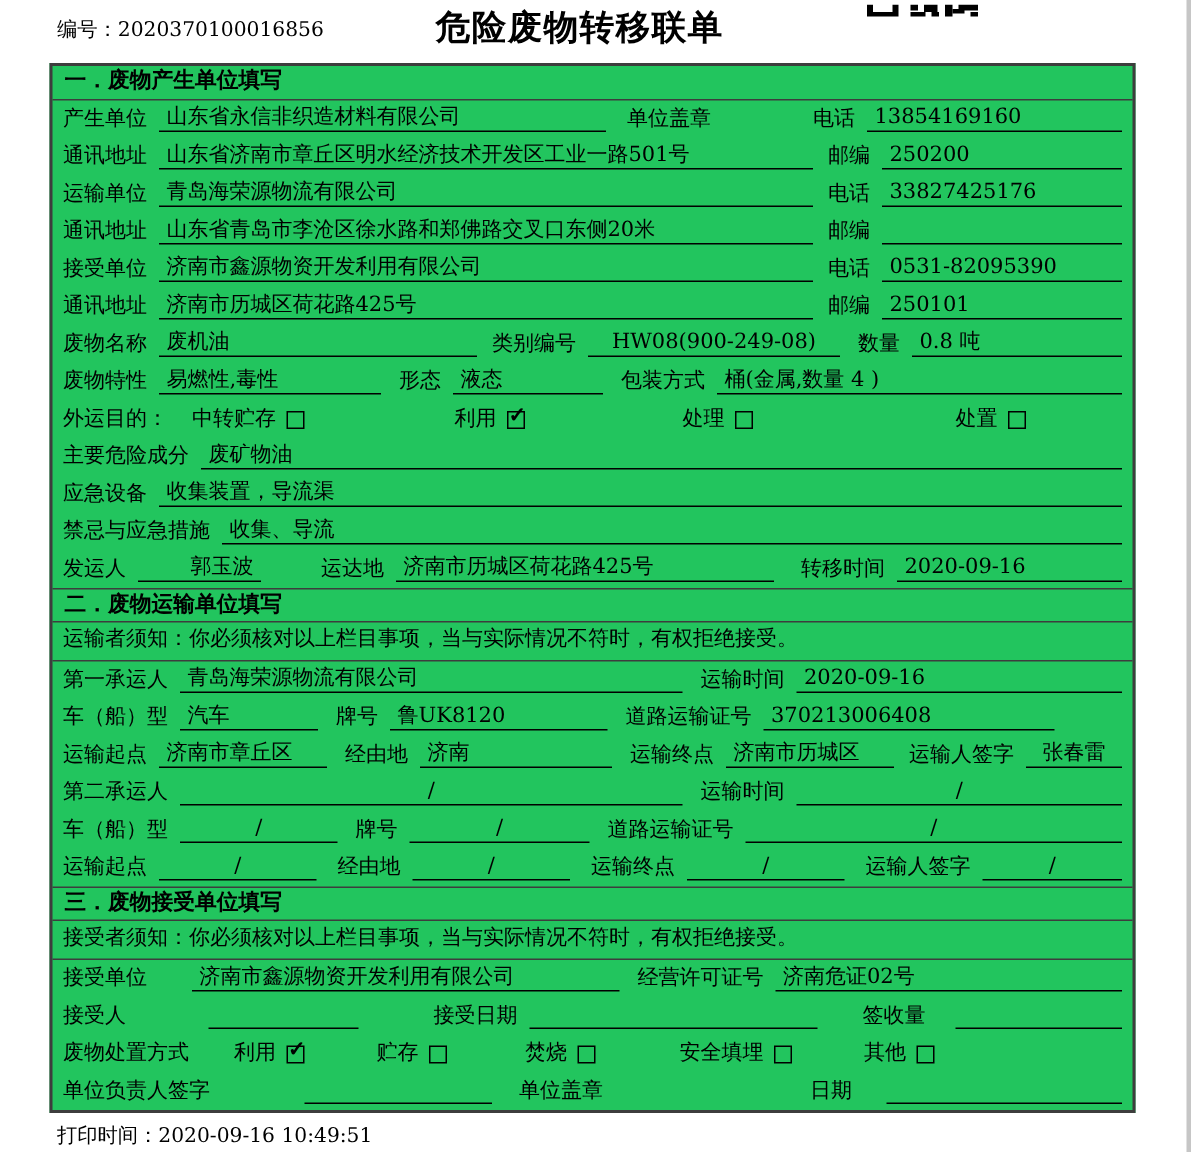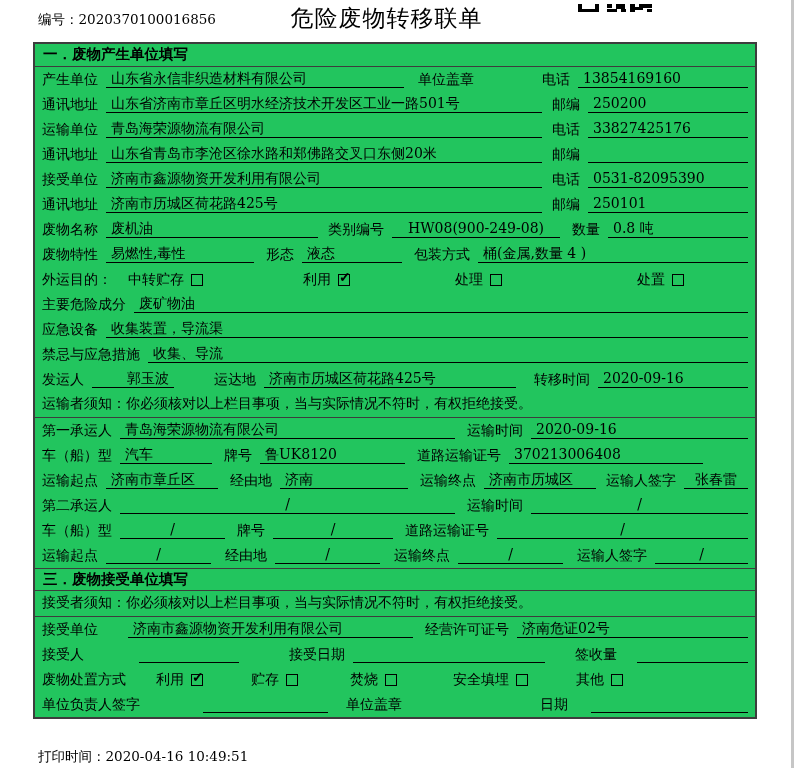--- a/index.html
+++ b/index.html
@@ -5,21 +5,21 @@
   * { margin:0; padding:0; box-sizing:border-box; }
   html,body { width:796px; height:768px; background:#ffffff; overflow:hidden; }
   body {
     font-family:"DejaVu Serif","Liberation Serif",serif;
     font-size:14px; color:#000; position:relative;
   }
   
   .hdr { position:relative; height:34px; }
   .doc-no { position:absolute; left:38px; top:11px; font-size:13.5px; white-space:nowrap; }
   .title { position:absolute; left:17px; right:40px; top:3px; text-align:center;
-           font-size:23px; font-weight:normal; letter-spacing:1px;
+           font-size:23px; font-weight:bold; letter-spacing:1px;
            font-family:"DejaVu Sans","Liberation Sans",sans-serif; }
   .qr-frag { position:absolute; left:578px; top:0; }
   
   .side-strip { position:absolute; right:2px; top:0; width:3px; height:768px; background:#c6c6c6; }
   
   .tbl { position:absolute; left:33px; top:42px; width:724px; border:2px solid #3d3d3d; background:#22c55e; }
   .sec-h { height:23px; line-height:21px; padding:0 8px; font-weight:bold; font-size:14.5px;
            border-bottom:1px solid #3d3d3d;
            font-family:"DejaVu Sans","Liberation Sans",sans-serif; }
   .sec-h.mid { border-top:1px solid #3d3d3d; }
@@ -187,20 +187,21 @@
 
   <div class="row">
     <span class="lbl">发运人</span>
     <span class="fill" style="width:82px;text-align:right">郭玉波</span>
     <span class="lbl" style="margin-left:40px">运达地</span>
     <span class="fill" style="width:252px">济南市历城区荷花路425号</span>
     <span class="lbl" style="margin-left:18px">转移时间</span>
     <span class="fill grow">2020-09-16</span>
   </div>
 
+  <div class="sec-h mid">二．废物运输单位填写</div>
 
   <div class="row notice">
     <span class="lbl">运输者须知：你必须核对以上栏目事项，当与实际情况不符时，有权拒绝接受。</span>
   </div>
 
   <div class="row">
     <span class="lbl">第一承运人</span>
     <span class="fill" style="width:335px">青岛海荣源物流有限公司</span>
     <span class="lbl" style="margin-left:12px">运输时间</span>
     <span class="fill grow">2020-09-16</span>
@@ -302,13 +303,13 @@
   <div class="row">
     <span class="lbl">单位负责人签字</span>
     <span class="fill" style="width:125px;margin-left:55px"></span>
     <span class="lbl" style="margin-left:18px">单位盖章</span>
     <span class="lbl" style="margin-left:130px">日期</span>
     <span class="fill grow" style="margin-left:15px"></span>
   </div>
 
 </div>
 
-<div class="footer"><span>打印时间：</span><span>2020-04-16 10:49:51</span></div>
+<div class="footer"><span>打印时间：</span><span>2020-09-16 10:49:51</span></div>
 
 </body></html>

